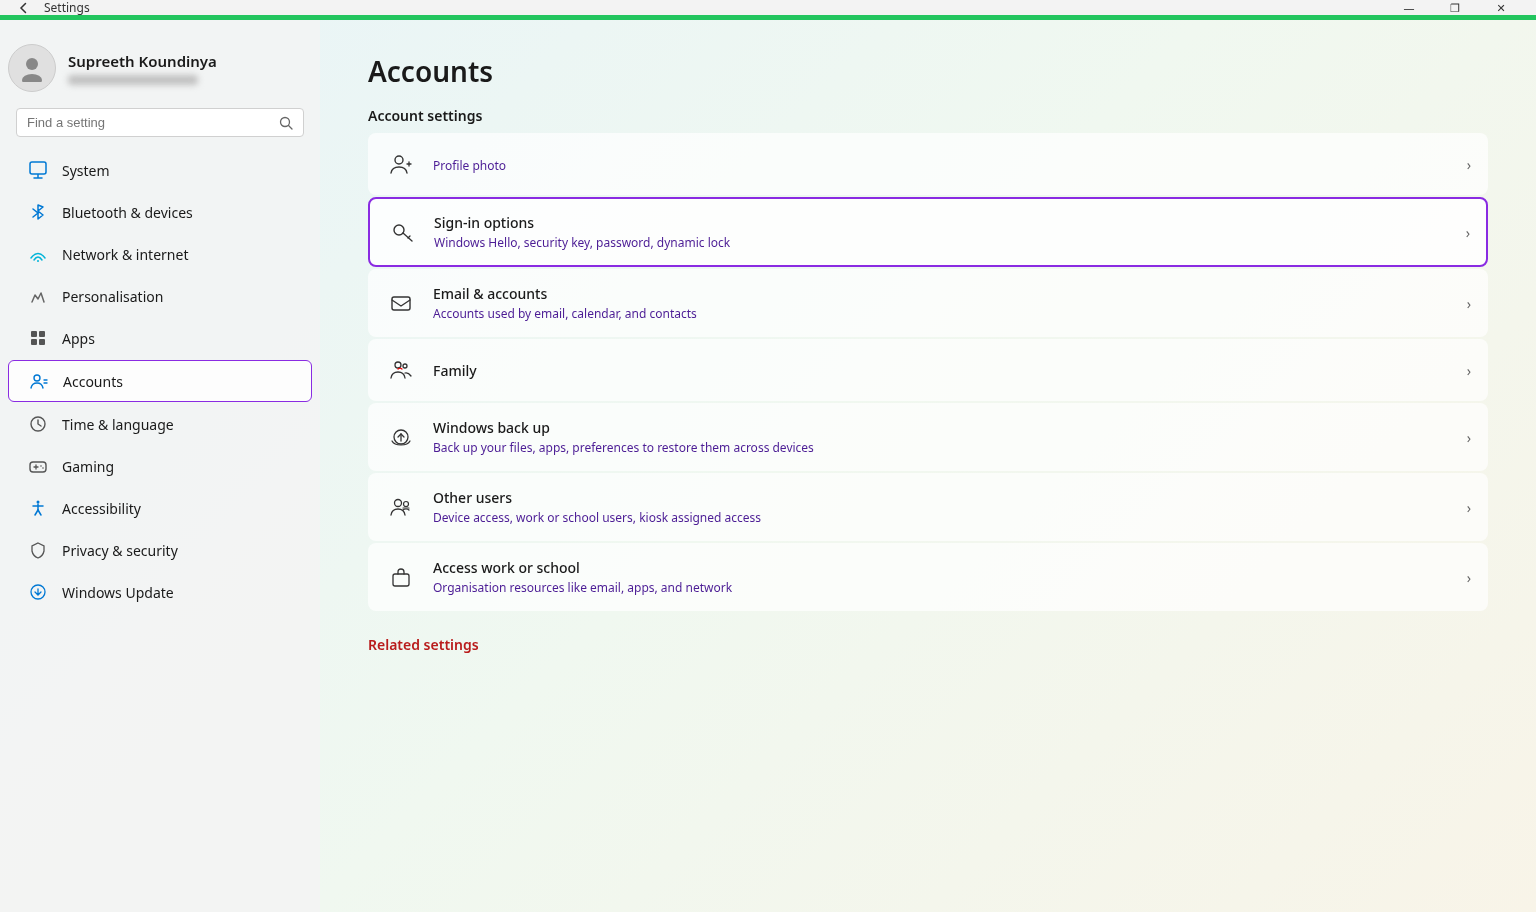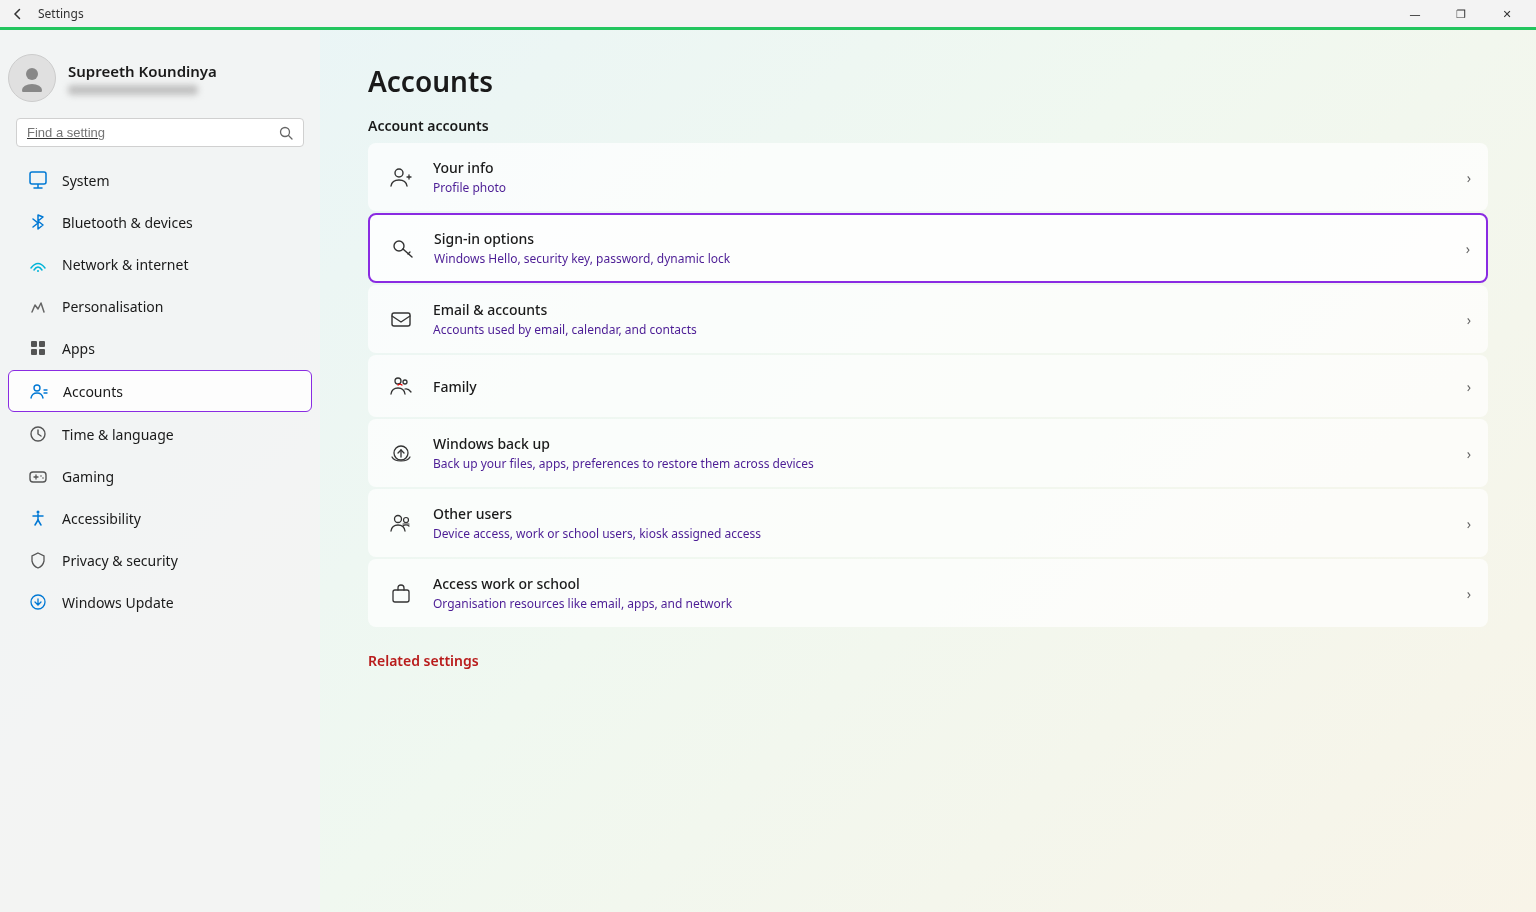--- a/index.html
+++ b/index.html
@@ -11,24 +11,24 @@
       overflow: hidden;
       display: flex;
       flex-direction: column;
     }
 
     
     .titlebar {
       background: #f3f3f3;
       display: flex;
       align-items: center;
-      padding: 0 6px;
-      height: 30px;
+      padding: 0 12px;
+      height: 20px;
       flex-shrink: 0;
-      border-bottom: 3px solid #22c55e;
+      border-bottom: 5px solid #22c55e;
     }
     .titlebar-back {
       width: 24px; height: 24px;
       display: flex; align-items: center; justify-content: center;
       cursor: pointer; margin-right: 8px; font-size: 14px; color: #333;
     }
     .titlebar-title {
       font-size: 12px; color: #333; flex: 1;
     }
     .titlebar-controls {
@@ -90,21 +90,20 @@
       background: white;
       border: 1px solid #d0d0d0;
       border-radius: 4px;
       padding: 6px 10px;
       gap: 8px;
     }
     .search-box input {
       border: none; outline: none; flex: 1;
       font-size: 13px; color: #333;
       background: transparent;
-      text-decoration: underline;
     }
     .search-icon-svg { color: #666; font-size: 13px; }
 
     .nav-item {
       display: flex;
       align-items: center;
       padding: 10px 20px;
       gap: 14px;
       cursor: pointer;
       border-radius: 6px;
@@ -362,35 +361,34 @@
         </svg>
       </div>
       <span>Windows Update</span>
     </div>
 
   </div>
 
   <div class="main-content">
 
     <h1 class="page-title">Accounts</h1>
-    <p class="section-title">Account accounts</p>
+    <p class="section-title">Account settings</p>
 
     <div class="settings-list">
 
       <div class="settings-item">
         <div class="settings-item-icon">
           <svg width="22" height="22" viewBox="0 0 22 22" fill="none">
             <circle cx="9" cy="7" r="4" stroke="#333" stroke-width="1.4" fill="none"></circle>
             <path d="M1 20 Q2 14 9 14 Q16 14 17 20" stroke="#333" stroke-width="1.4" fill="none" stroke-linecap="round"></path>
             <line x1="17" y1="11" x2="21" y2="11" stroke="#333" stroke-width="1.3" stroke-linecap="round"></line>
             <line x1="19" y1="9" x2="19" y2="13" stroke="#333" stroke-width="1.3" stroke-linecap="round"></line>
           </svg>
         </div>
         <div class="settings-item-text">
-          <div class="settings-item-title">Your info</div>
           <div class="settings-item-desc">Profile photo</div>
         </div>
         <span class="chevron">›</span>
       </div>
 
       <div class="settings-item highlighted">
         <div class="settings-item-icon">
           <svg width="22" height="22" viewBox="0 0 22 22" fill="none">
             <circle cx="8" cy="9" r="5" stroke="#333" stroke-width="1.4" fill="none"></circle>
             <line x1="12" y1="12" x2="21" y2="20" stroke="#333" stroke-width="1.4" stroke-linecap="round"></line>

